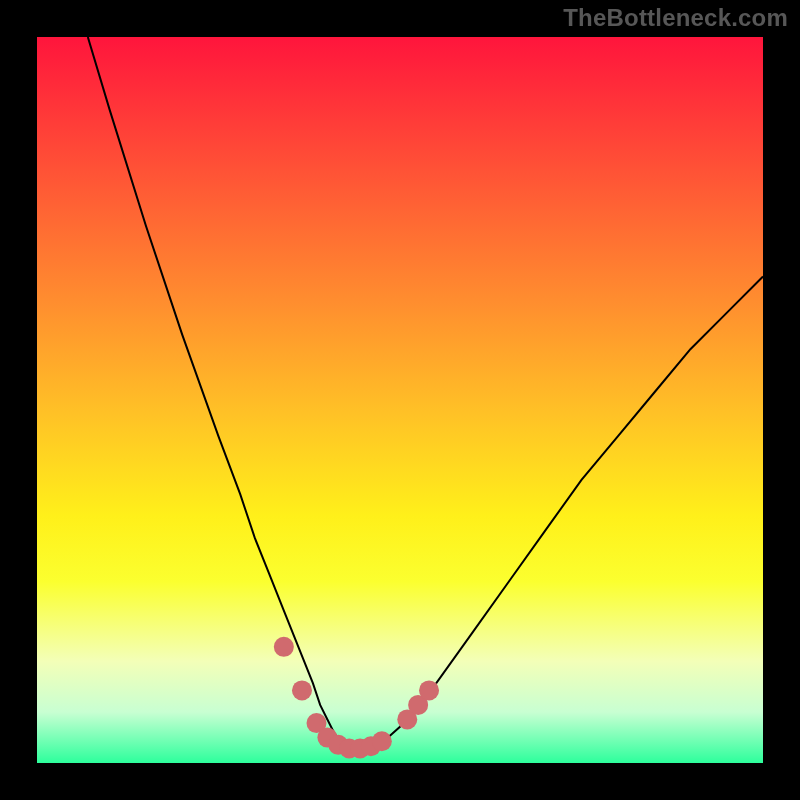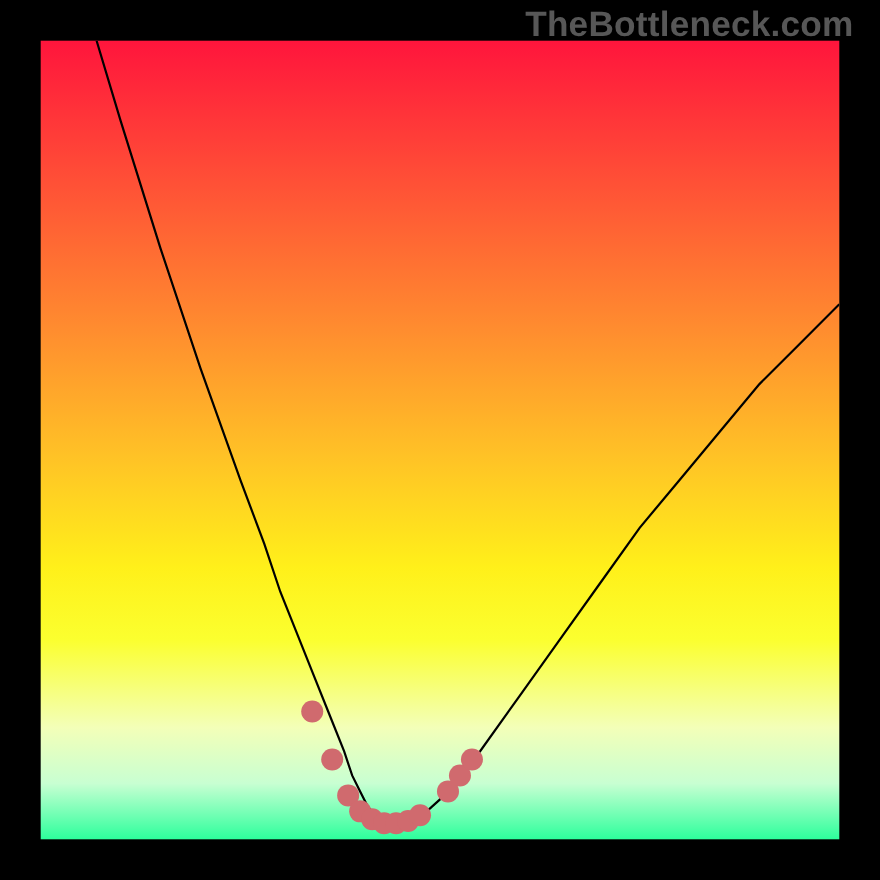--- a/index.html
+++ b/index.html
@@ -6,23 +6,23 @@
   html, body { width: 800px; height: 800px; overflow: hidden; background: #000; }
   .frame {
     position: relative;
     width: 800px;
     height: 800px;
     background: #000;
   }
   .watermark {
     position: absolute;
     top: 4px;
-    right: 24px;
+    right: 12px;
     font-family: Arial, Helvetica, sans-serif;
-    font-size: 32px;
+    font-size: 24px;
     font-weight: 600;
     color: #575757;
     letter-spacing: 0.2px;
     z-index: 3;
   }
   .plot-area {
     position: absolute;
     left: 37px;
     top: 37px;
     width: 726px;

